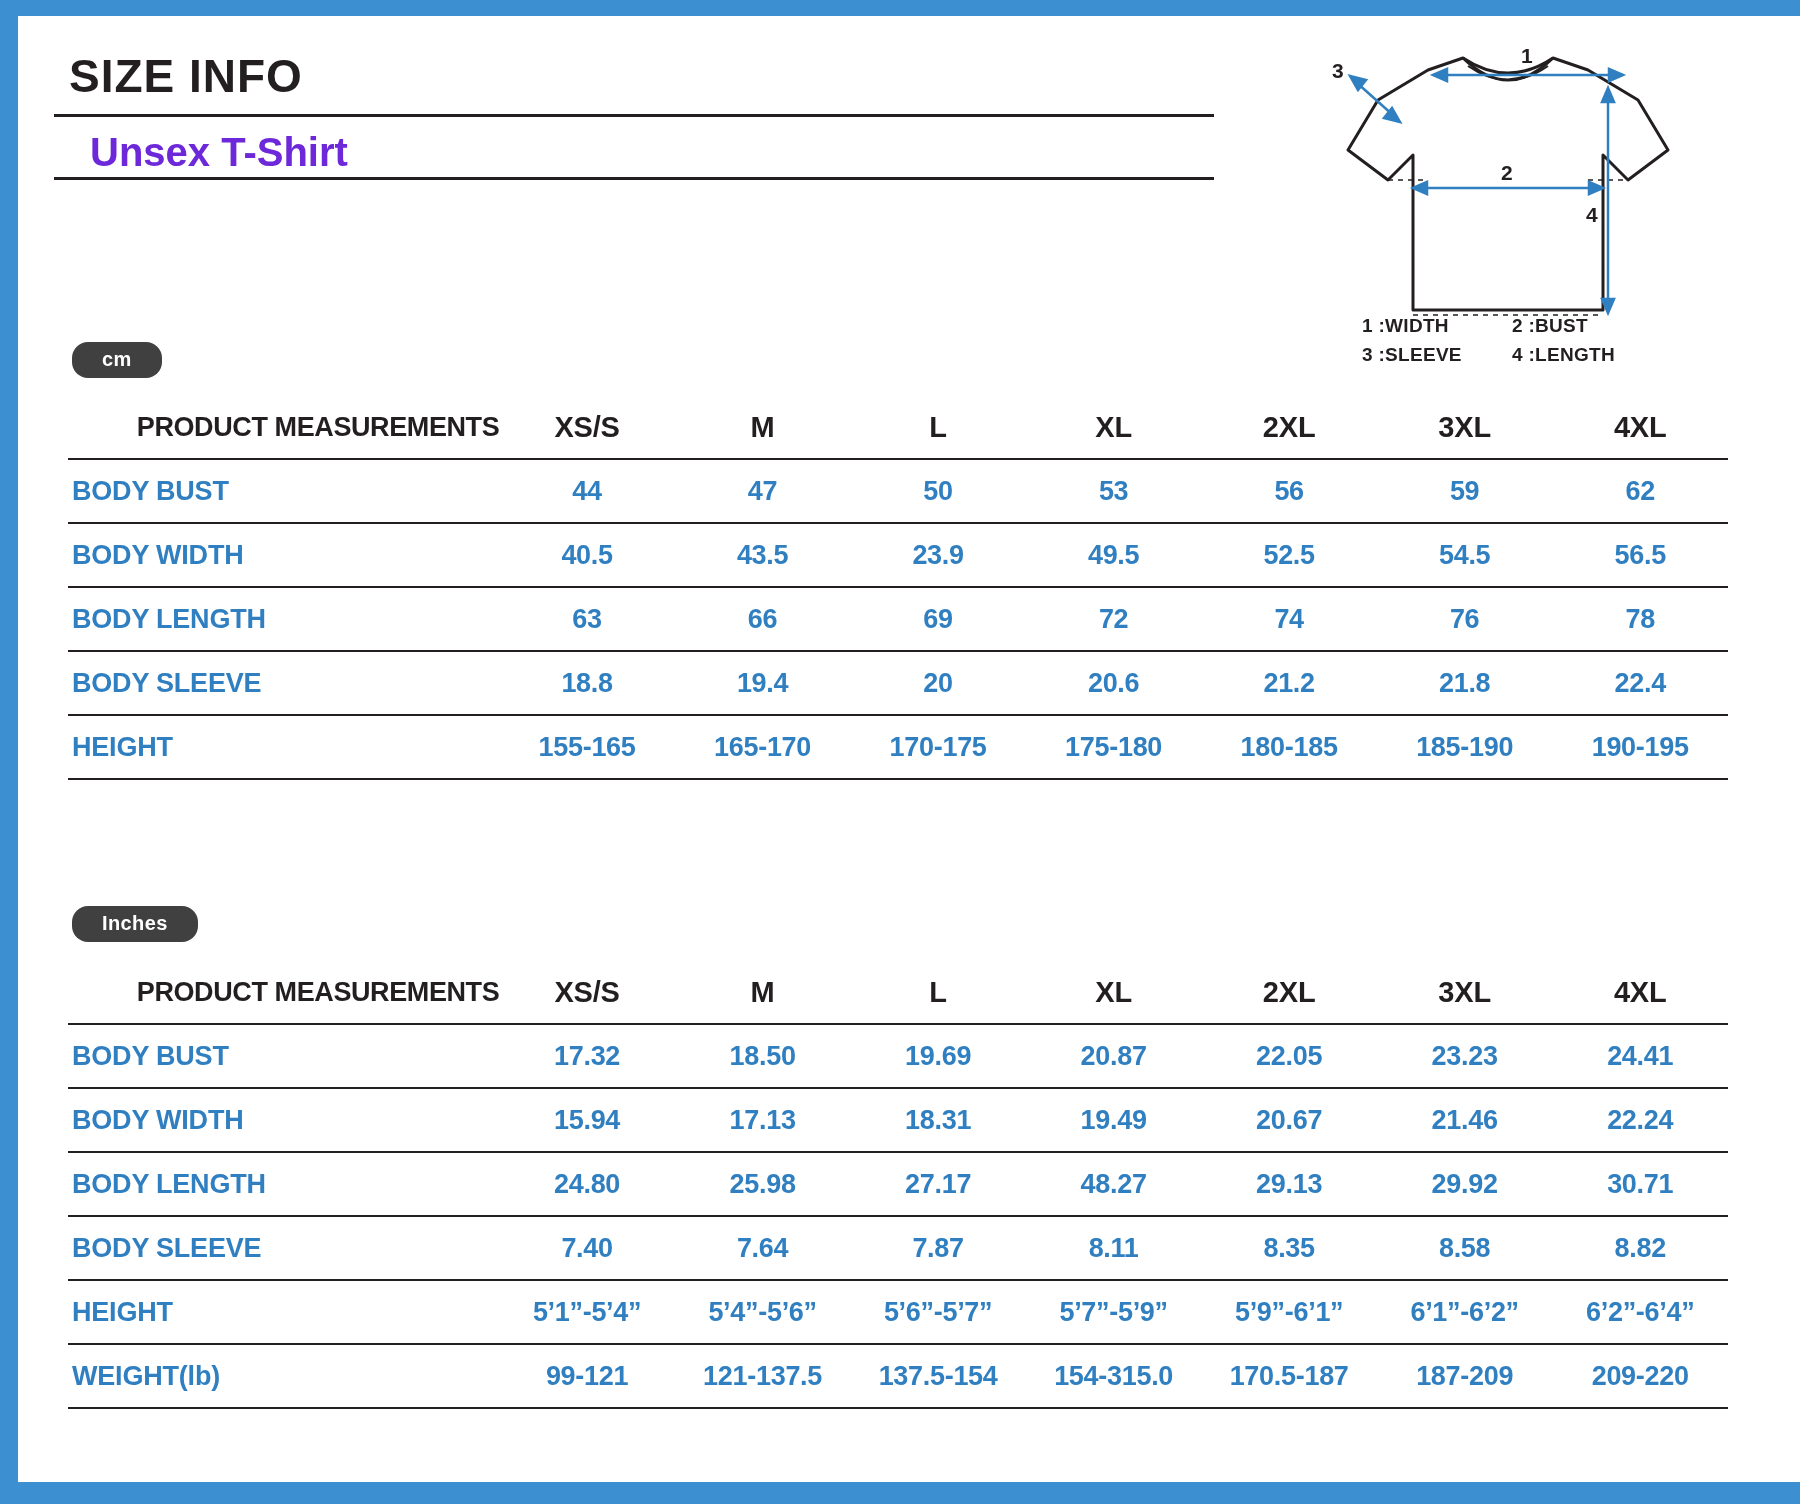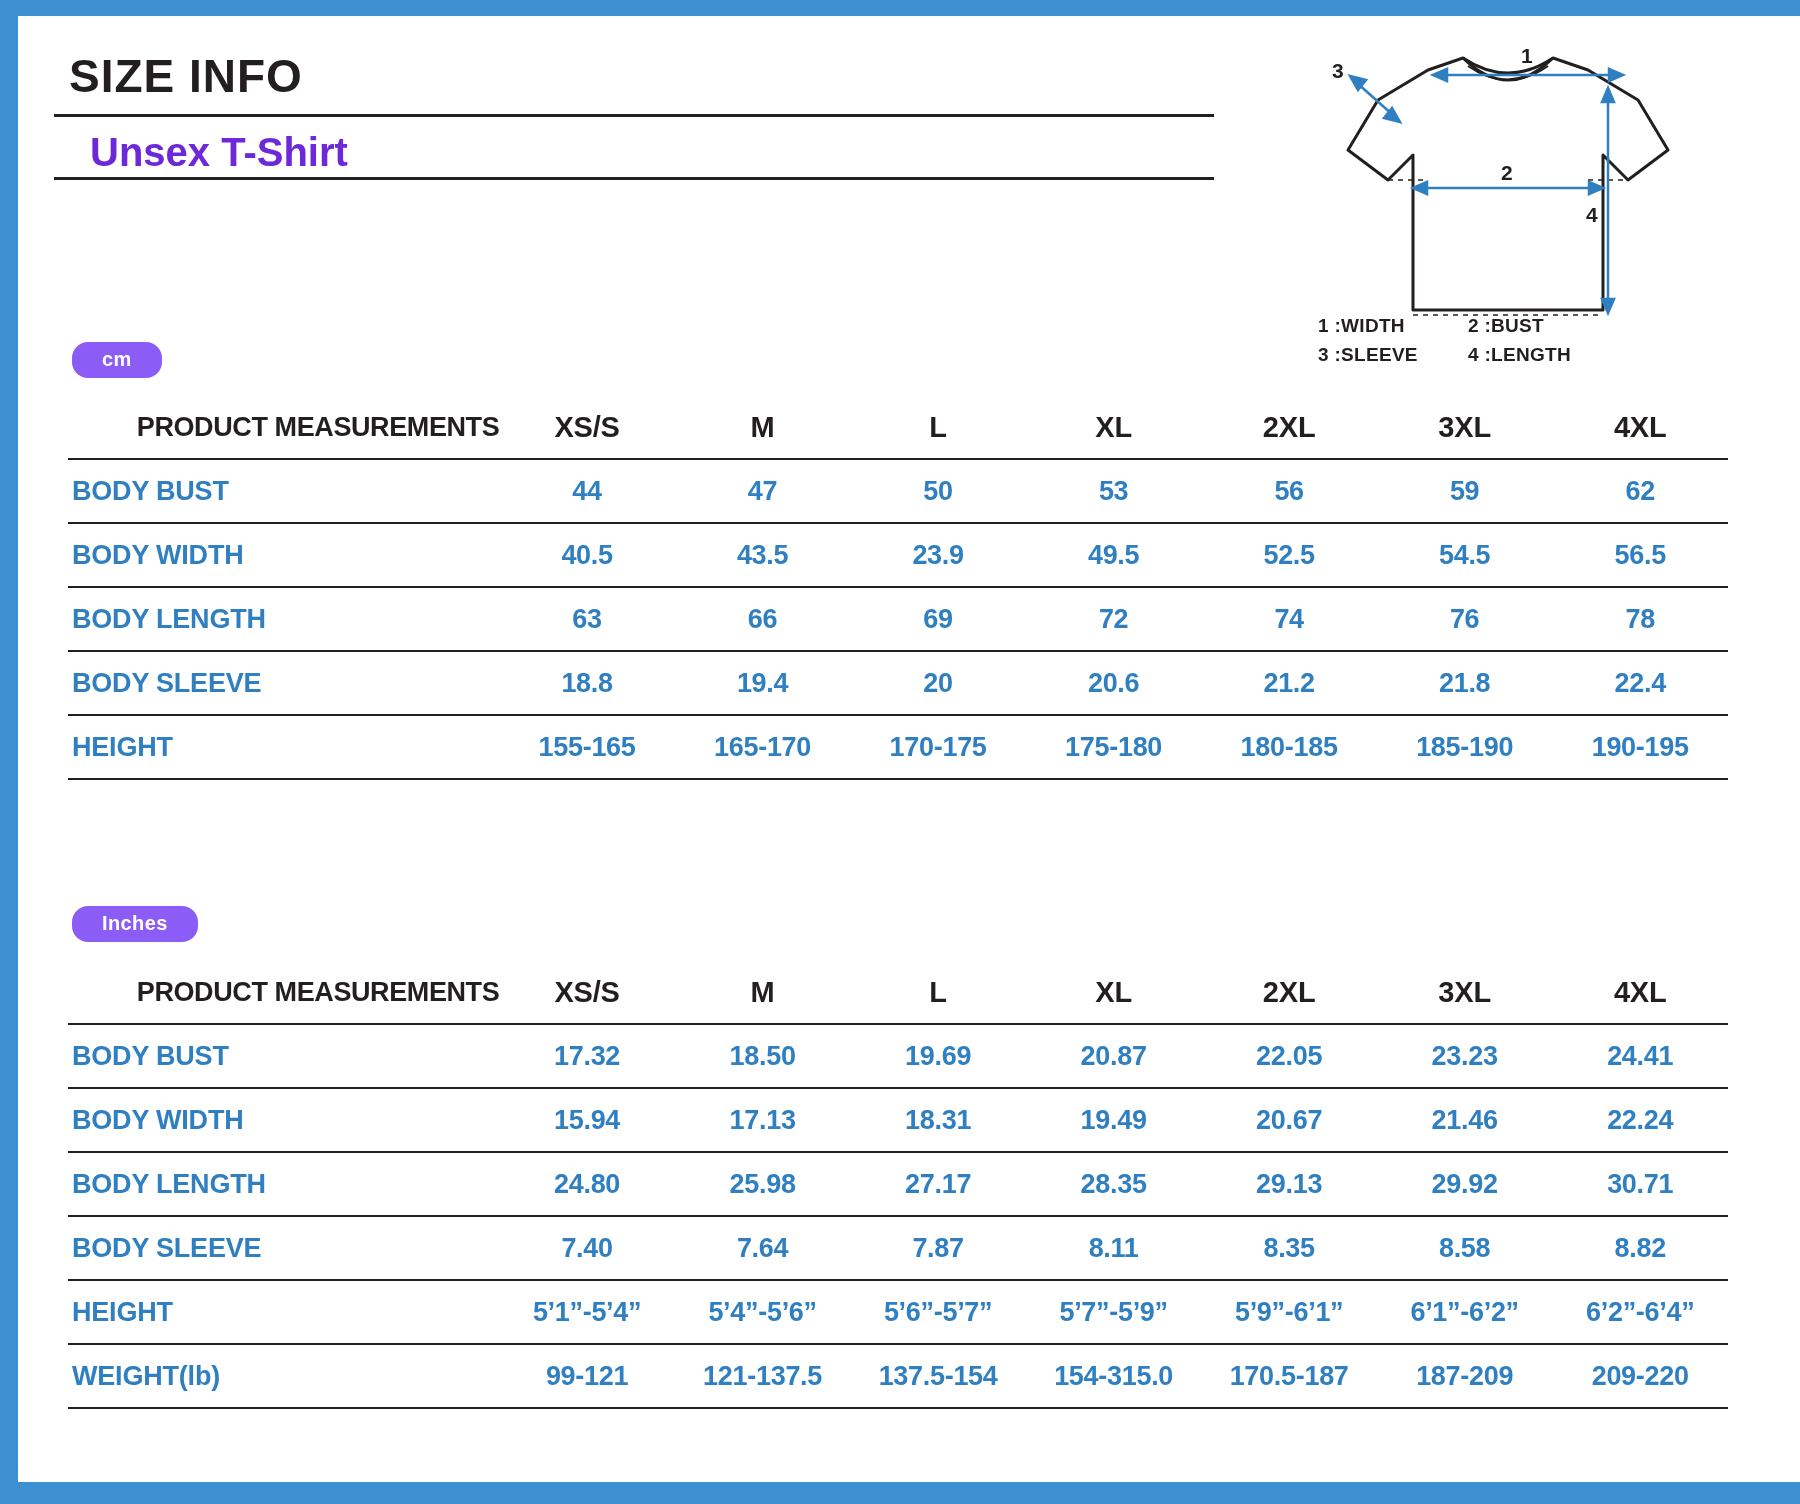--- a/index.html
+++ b/index.html
@@ -86,36 +86,36 @@
   .diagram {
     position: absolute;
     left: 1290px;
     top: 14px;
     width: 400px;
     height: 330px;
   }
   .diagram svg { display:block; }
   .legend {
     position: absolute;
-    left: 1300px;
+    left: 1344px;
     top: 296px;
     width: 360px;
     font-size: 19px;
     font-weight: bold;
     color: #231f20;
     letter-spacing: .3px;
     line-height: 1.5;
   }
   .legend-row { display: flex; }
   .legend-col { width: 150px; }
 
   
   .chip {
     display: inline-block;
-    background: #8b5cf6;
+    background: #404040;
     color: #ffffff;
     font-weight: bold;
     font-size: 20px;
     border-radius: 16px;
     padding: 6px 30px 7px 30px;
     letter-spacing: .4px;
   }
   .chip-wrap { position: absolute; }
   #chip-cm { left: 54px; top: 326px; }
   #chip-in { left: 54px; top: 890px; }
@@ -372,21 +372,21 @@
             <td>19.49</td>
             <td>20.67</td>
             <td>21.46</td>
             <td>22.24</td>
           </tr>
           <tr>
             <td class="label">BODY LENGTH</td>
             <td>24.80</td>
             <td>25.98</td>
             <td>27.17</td>
-            <td>28.35</td>
+            <td>48.27</td>
             <td>29.13</td>
             <td>29.92</td>
             <td>30.71</td>
           </tr>
           <tr>
             <td class="label">BODY SLEEVE</td>
             <td>7.40</td>
             <td>7.64</td>
             <td>7.87</td>
             <td>8.11</td>

